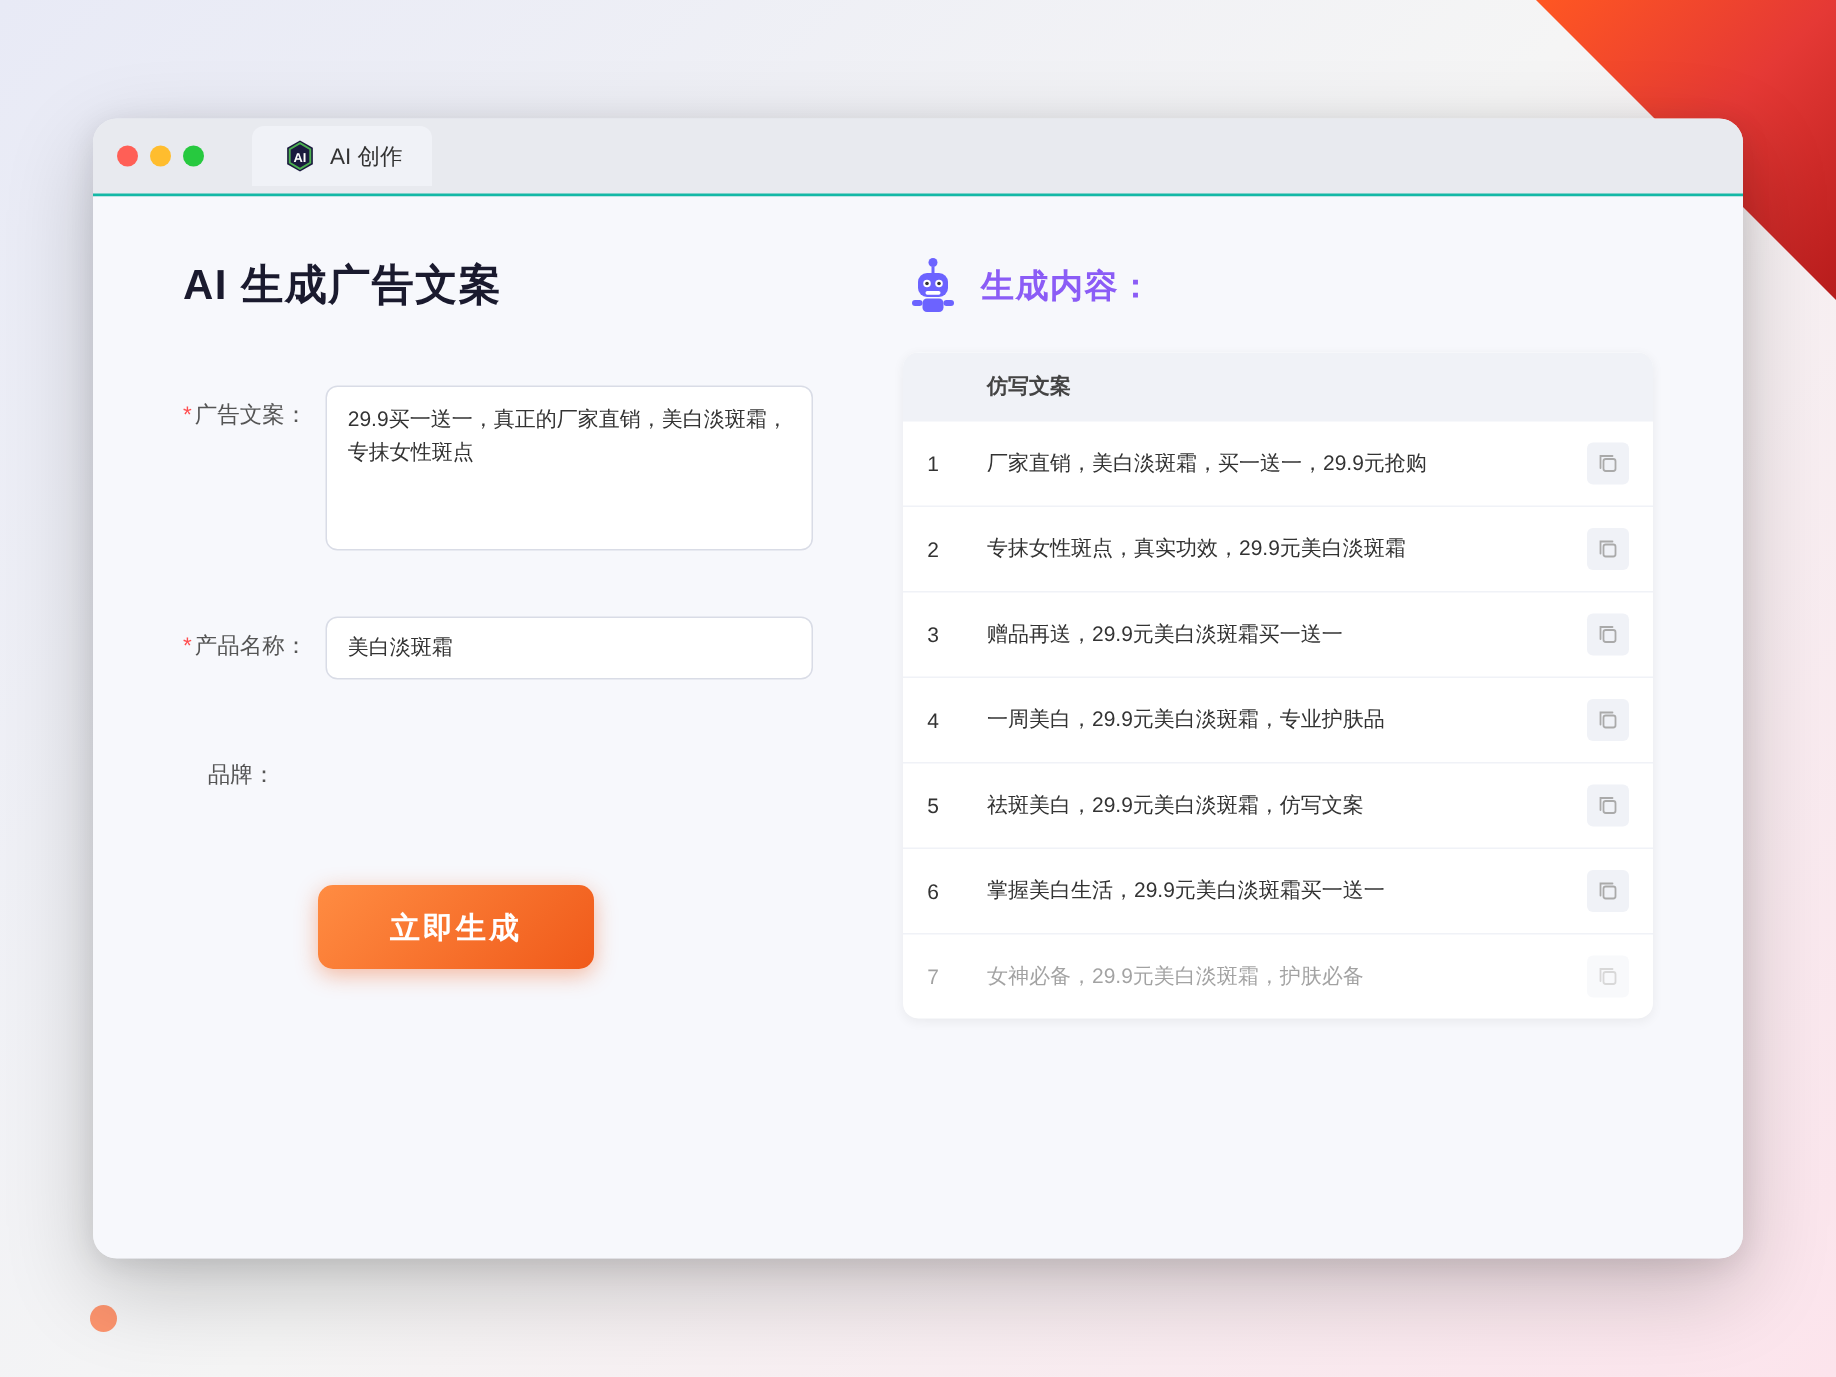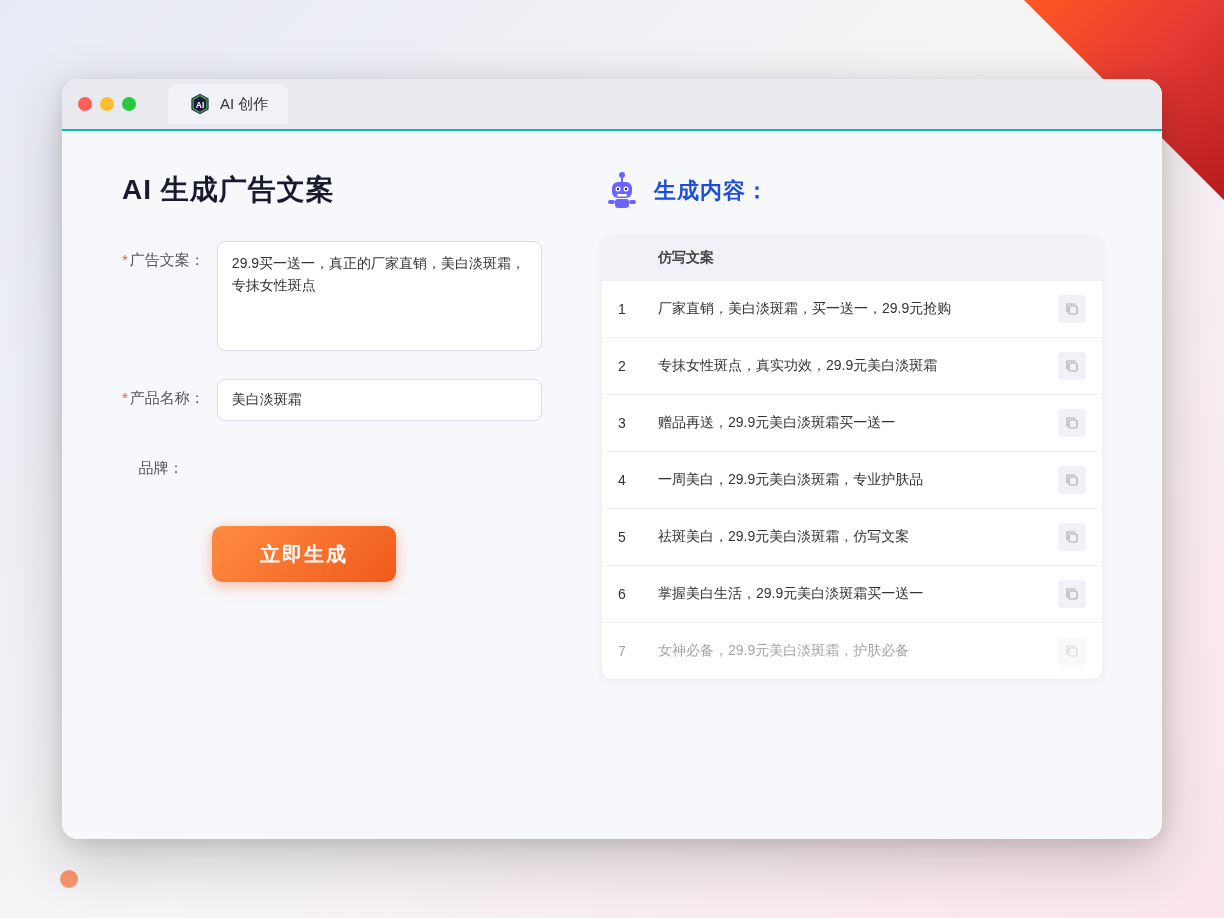--- a/index.html
+++ b/index.html
@@ -99,21 +99,21 @@
       background: #f7f8fc;
       padding: 40px 60px;
       gap: 60px;
     }
 
     
     .left-panel {
       flex: 0 0 420px;
       display: flex;
       flex-direction: column;
-      gap: 0;
+      gap: 16px;
     }
 
     .page-title {
       font-size: 28px;
       font-weight: 700;
       color: #1a1a2e;
       margin-bottom: 32px;
       letter-spacing: 1px;
     }
 
@@ -192,21 +192,21 @@
     }
 
     .robot-icon {
       width: 40px;
       height: 40px;
     }
 
     .right-title {
       font-size: 22px;
       font-weight: 600;
-      color: #1d4ed8;
+      color: #8b5cf6;
       letter-spacing: 1px;
     }
 
     .results-table {
       width: 100%;
       border-collapse: collapse;
       background: white;
       border-radius: 10px;
       overflow: hidden;
       box-shadow: 0 2px 8px rgba(0,0,0,0.06);

